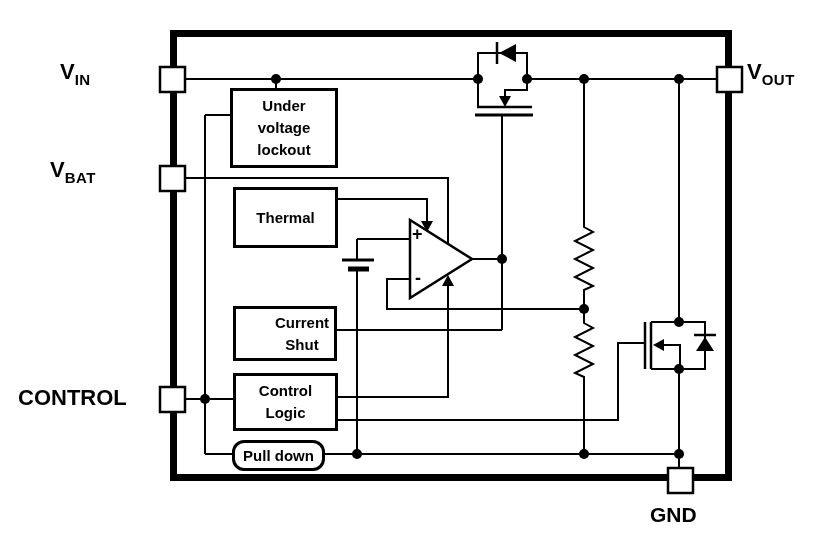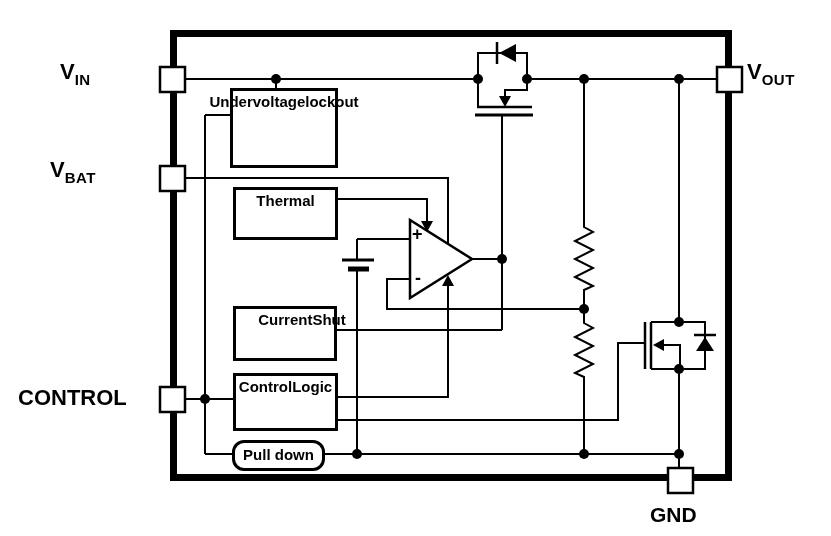--- a/index.html
+++ b/index.html
@@ -4,21 +4,21 @@
 <style>
   html,body{margin:0;padding:0;background:#ffffff;}
   .stage{
     position:relative;width:831px;height:536px;background:#ffffff;overflow:hidden;
     font-family:"Liberation Sans", sans-serif;color:#000;
   }
   .stage svg{position:absolute;left:0;top:0;}
   .blockbox{
     position:absolute;box-sizing:border-box;border:3px solid #000;background:#fff;
     text-align:center;font-weight:bold;font-size:15px;line-height:22px;
-    display:flex;flex-direction:row;justify-content:center;
+    display:flex;flex-direction:column;justify-content:center;align-items:center;
   }
   .pinlabel{
     position:absolute;font-weight:bold;font-size:22px;line-height:24px;white-space:nowrap;
   }
   .pinlabel .sub{font-size:15px;position:relative;top:6px;letter-spacing:0.5px;}
   .ra{text-align:left;}
   .ctr{text-align:left;}
   .opsign{
     position:absolute;font-weight:bold;font-size:18px;line-height:16px;
   }
@@ -112,21 +112,21 @@
       <rect x="717" y="67" width="25" height="25"></rect>
       <rect x="668" y="468" width="25" height="25"></rect>
     </g>
   </svg>
 
   <div class="blockbox" style="left:230px;top:88px;width:108px;height:80px;">
     <div>Under</div>
     <div>voltage</div>
     <div>lockout</div>
   </div>
-  <div class="blockbox" style="left:233px;top:187px;width:105px;height:53px;">
+  <div class="blockbox" style="left:233px;top:187px;width:105px;height:61px;">
     <div>Thermal</div>
   </div>
   <div class="blockbox" style="left:233px;top:306px;width:104px;height:55px;padding-left:34px;">
     <div>Current</div>
     <div>Shut</div>
   </div>
   <div class="blockbox" style="left:233px;top:373px;width:105px;height:58px;">
     <div>Control</div>
     <div>Logic</div>
   </div>

